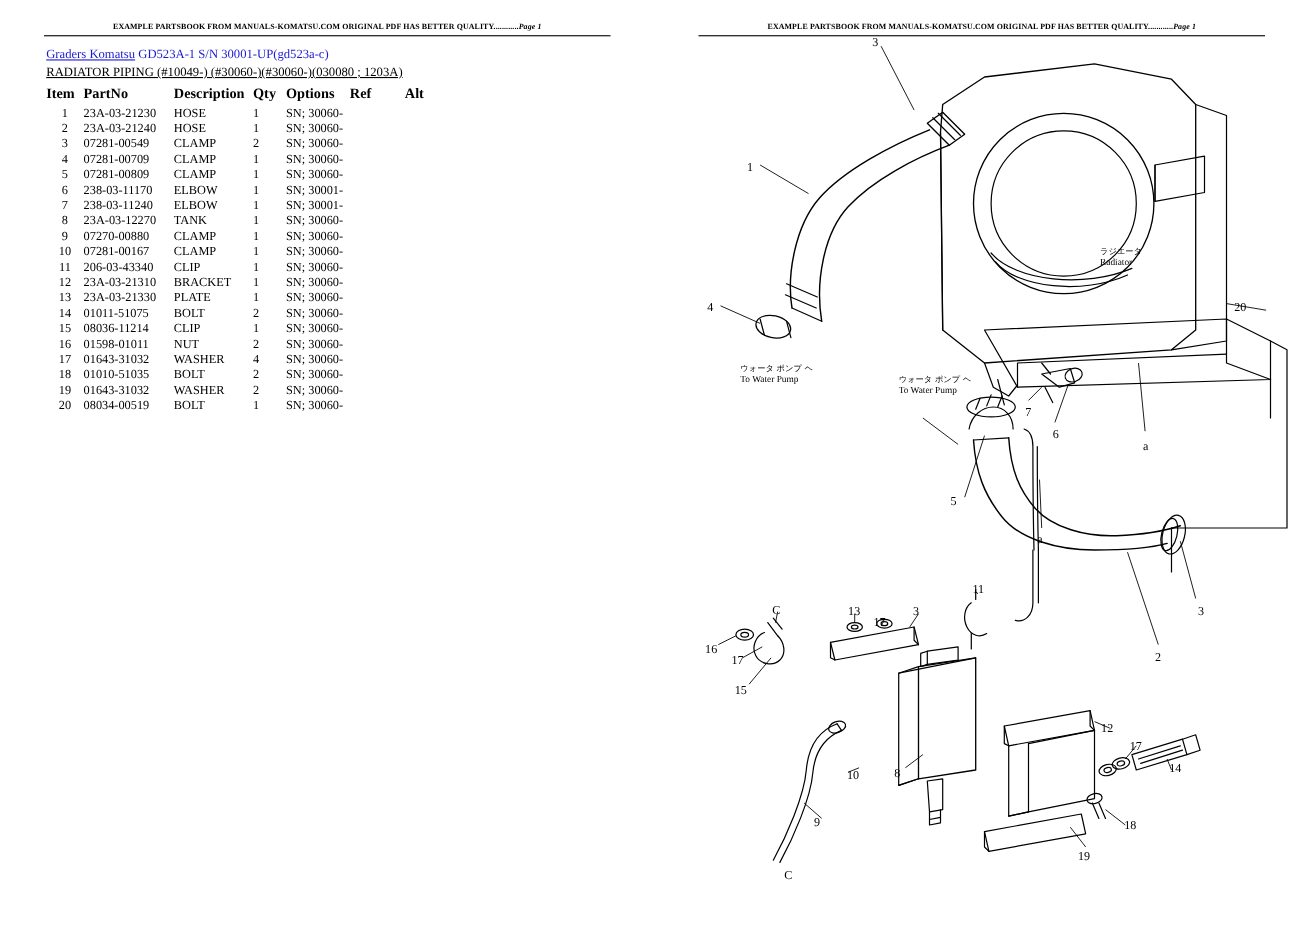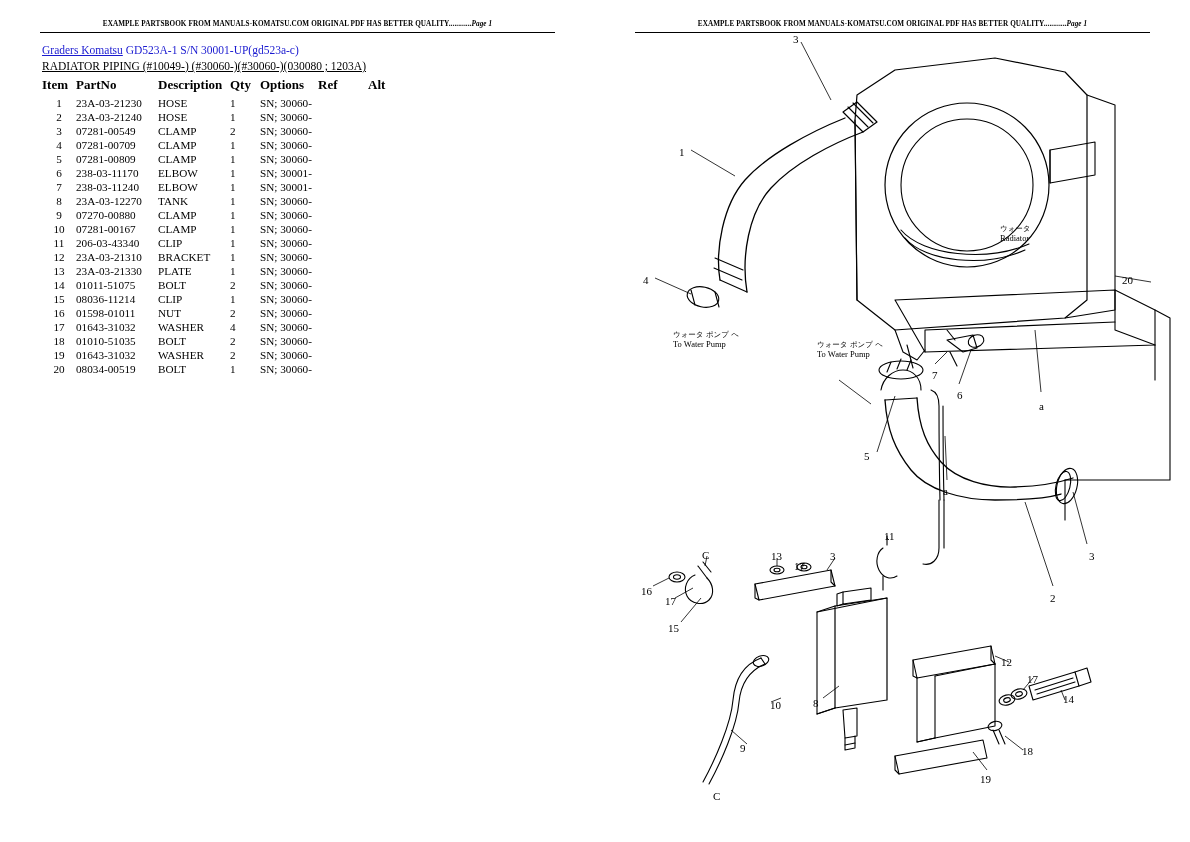--- a/index.html
+++ b/index.html
@@ -547,21 +547,21 @@
           <div class="lbl" style="left: 406px; top: 656px;">12</div>
           <div class="lbl" style="left: 432px; top: 673px;">17</div>
           <div class="lbl" style="left: 468px; top: 693px;">14</div>
           <div class="lbl" style="left: 427px; top: 745px;">18</div>
           <div class="lbl" style="left: 385px; top: 773px;">19</div>
           <div class="lbl" style="left: 145px; top: 742px;">9</div>
           <div class="lbl" style="left: 118px; top: 790px;">C</div>
         </div>
       <div id="annotation-layer">
           <div class="lbl-jp" style="left: 405px; top: 224px;">
-            <div>ウォータ</div>
+            <div>ラジエータ</div>
             <div class="lbl-en">Radiator</div>
           </div>
           <div class="lbl-jp" style="left: 78px; top: 330px;">
             <div>ウォータ  ポンプ  ヘ</div>
             <div class="lbl-en">To Water Pump</div>
           </div>
           <div class="lbl-jp" style="left: 222px; top: 340px;">
             <div>ウォータ  ポンプ  ヘ</div>
             <div class="lbl-en">To Water Pump</div>
           </div>

